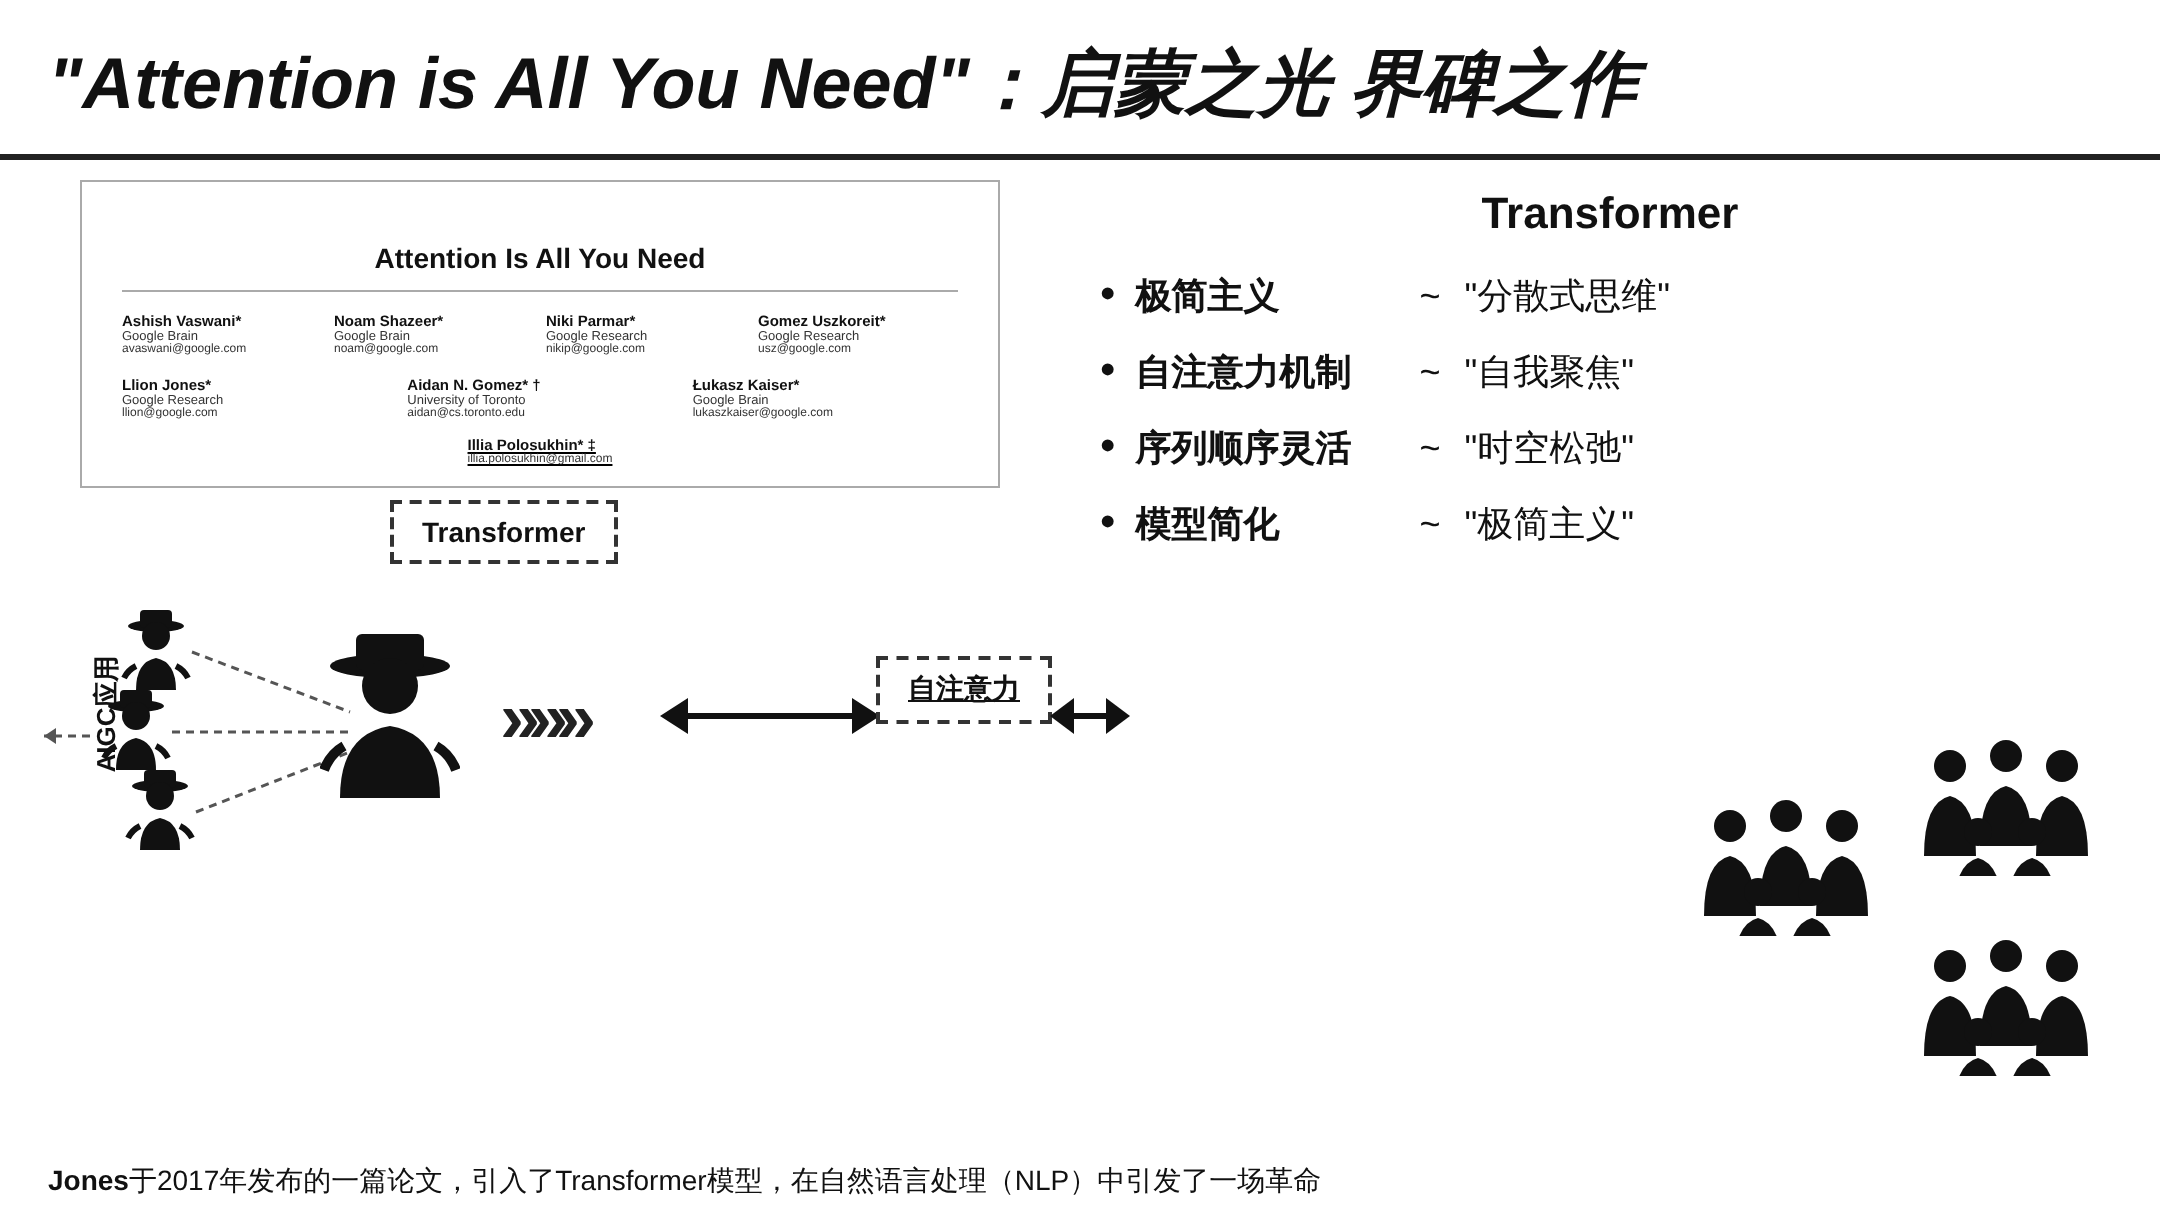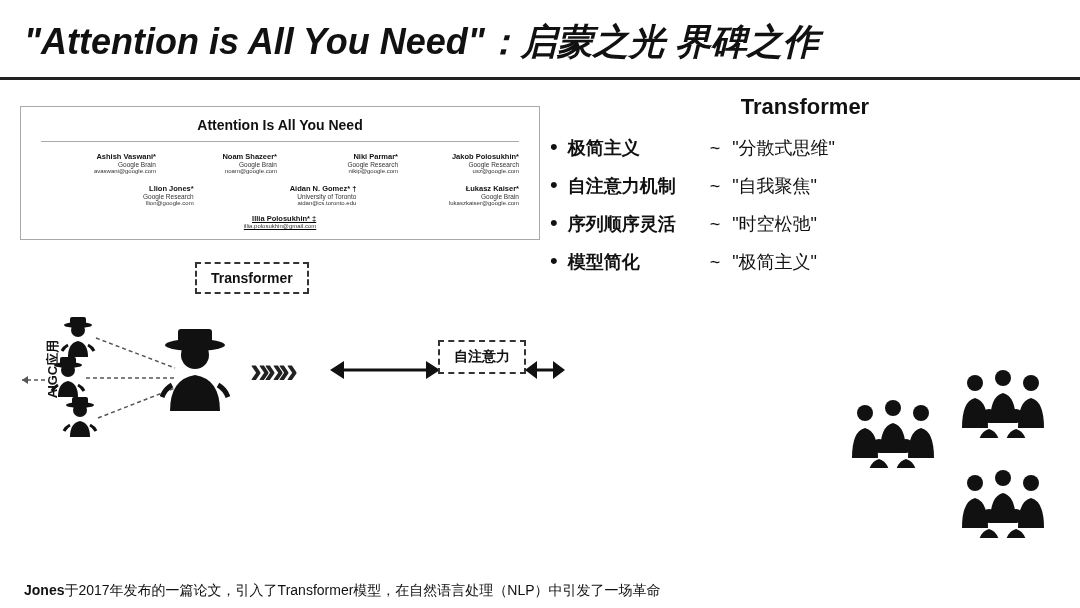--- a/index.html
+++ b/index.html
@@ -34,44 +34,44 @@
     
     #left-panel {
       width: 540px;
       padding: 10px 20px 0 20px;
       display: flex;
       flex-direction: column;
     }
 
     .paper-card {
       border: 1px solid #aaa;
-      padding: 10px 20px 10px 20px;
-      width: 520px;
-      margin: 16px auto;
+      padding: 30px 20px 10px 20px;
+      width: 460px;
+      margin: 0 auto;
       background: #fff;
     }
 
     .paper-title {
       text-align: center;
       font-size: 14px;
       font-weight: bold;
       color: #111;
       margin-bottom: 10px;
       border-bottom: 1px solid #aaa;
       padding-bottom: 8px;
     }
 
     .authors-grid {
       display: grid;
       grid-template-columns: repeat(4, 1fr);
       gap: 4px 6px;
       margin-bottom: 10px;
     }
     .author-block {
-      text-align: right;
+      text-align: left;
     }
     .author-name {
       font-size: 7.5px;
       font-weight: bold;
       color: #111;
       display: block;
     }
     .author-org {
       font-size: 6.5px;
       color: #333;
@@ -228,21 +228,21 @@
           <span class="author-name">Noam Shazeer*</span>
           <span class="author-org">Google Brain</span>
           <span class="author-email">noam@google.com</span>
         </div>
         <div class="author-block">
           <span class="author-name">Niki Parmar*</span>
           <span class="author-org">Google Research</span>
           <span class="author-email">nikip@google.com</span>
         </div>
         <div class="author-block">
-          <span class="author-name">Jakob Polosukhin*</span>
+          <span class="author-name">Gomez Uszkoreit*</span>
           <span class="author-org">Google Research</span>
           <span class="author-email">usz@google.com</span>
         </div>
       </div>
 
       <div class="authors-row2">
         <div class="author-block">
           <span class="author-name">Llion Jones*</span>
           <span class="author-org">Google Research</span>
           <span class="author-email">llion@google.com</span>
@@ -341,21 +341,21 @@
 
       <svg style="position:absolute; top:95px; left:310px; width:110px; height:30px;">
 
         <polygon points="0,15 14,6 14,24" fill="#111"></polygon>
 
         <polygon points="110,15 96,6 96,24" fill="#111"></polygon>
 
         <line x1="14" y1="15" x2="96" y2="15" stroke="#111" stroke-width="3"></line>
       </svg>
 
-      <div class="self-attention-box" style="top:80px; left:418px;">自注意力</div>
+      <div class="self-attention-box" style="top:80px; left:418px;text-decoration:underline;">自注意力</div>
 
       <svg style="position:absolute; top:95px; left:505px; width:40px; height:30px;">
         <polygon points="0,15 12,6 12,24" fill="#111"></polygon>
         <polygon points="40,15 28,6 28,24" fill="#111"></polygon>
         <line x1="12" y1="15" x2="28" y2="15" stroke="#111" stroke-width="3"></line>
       </svg>
 
     </div>
   </div>
 

